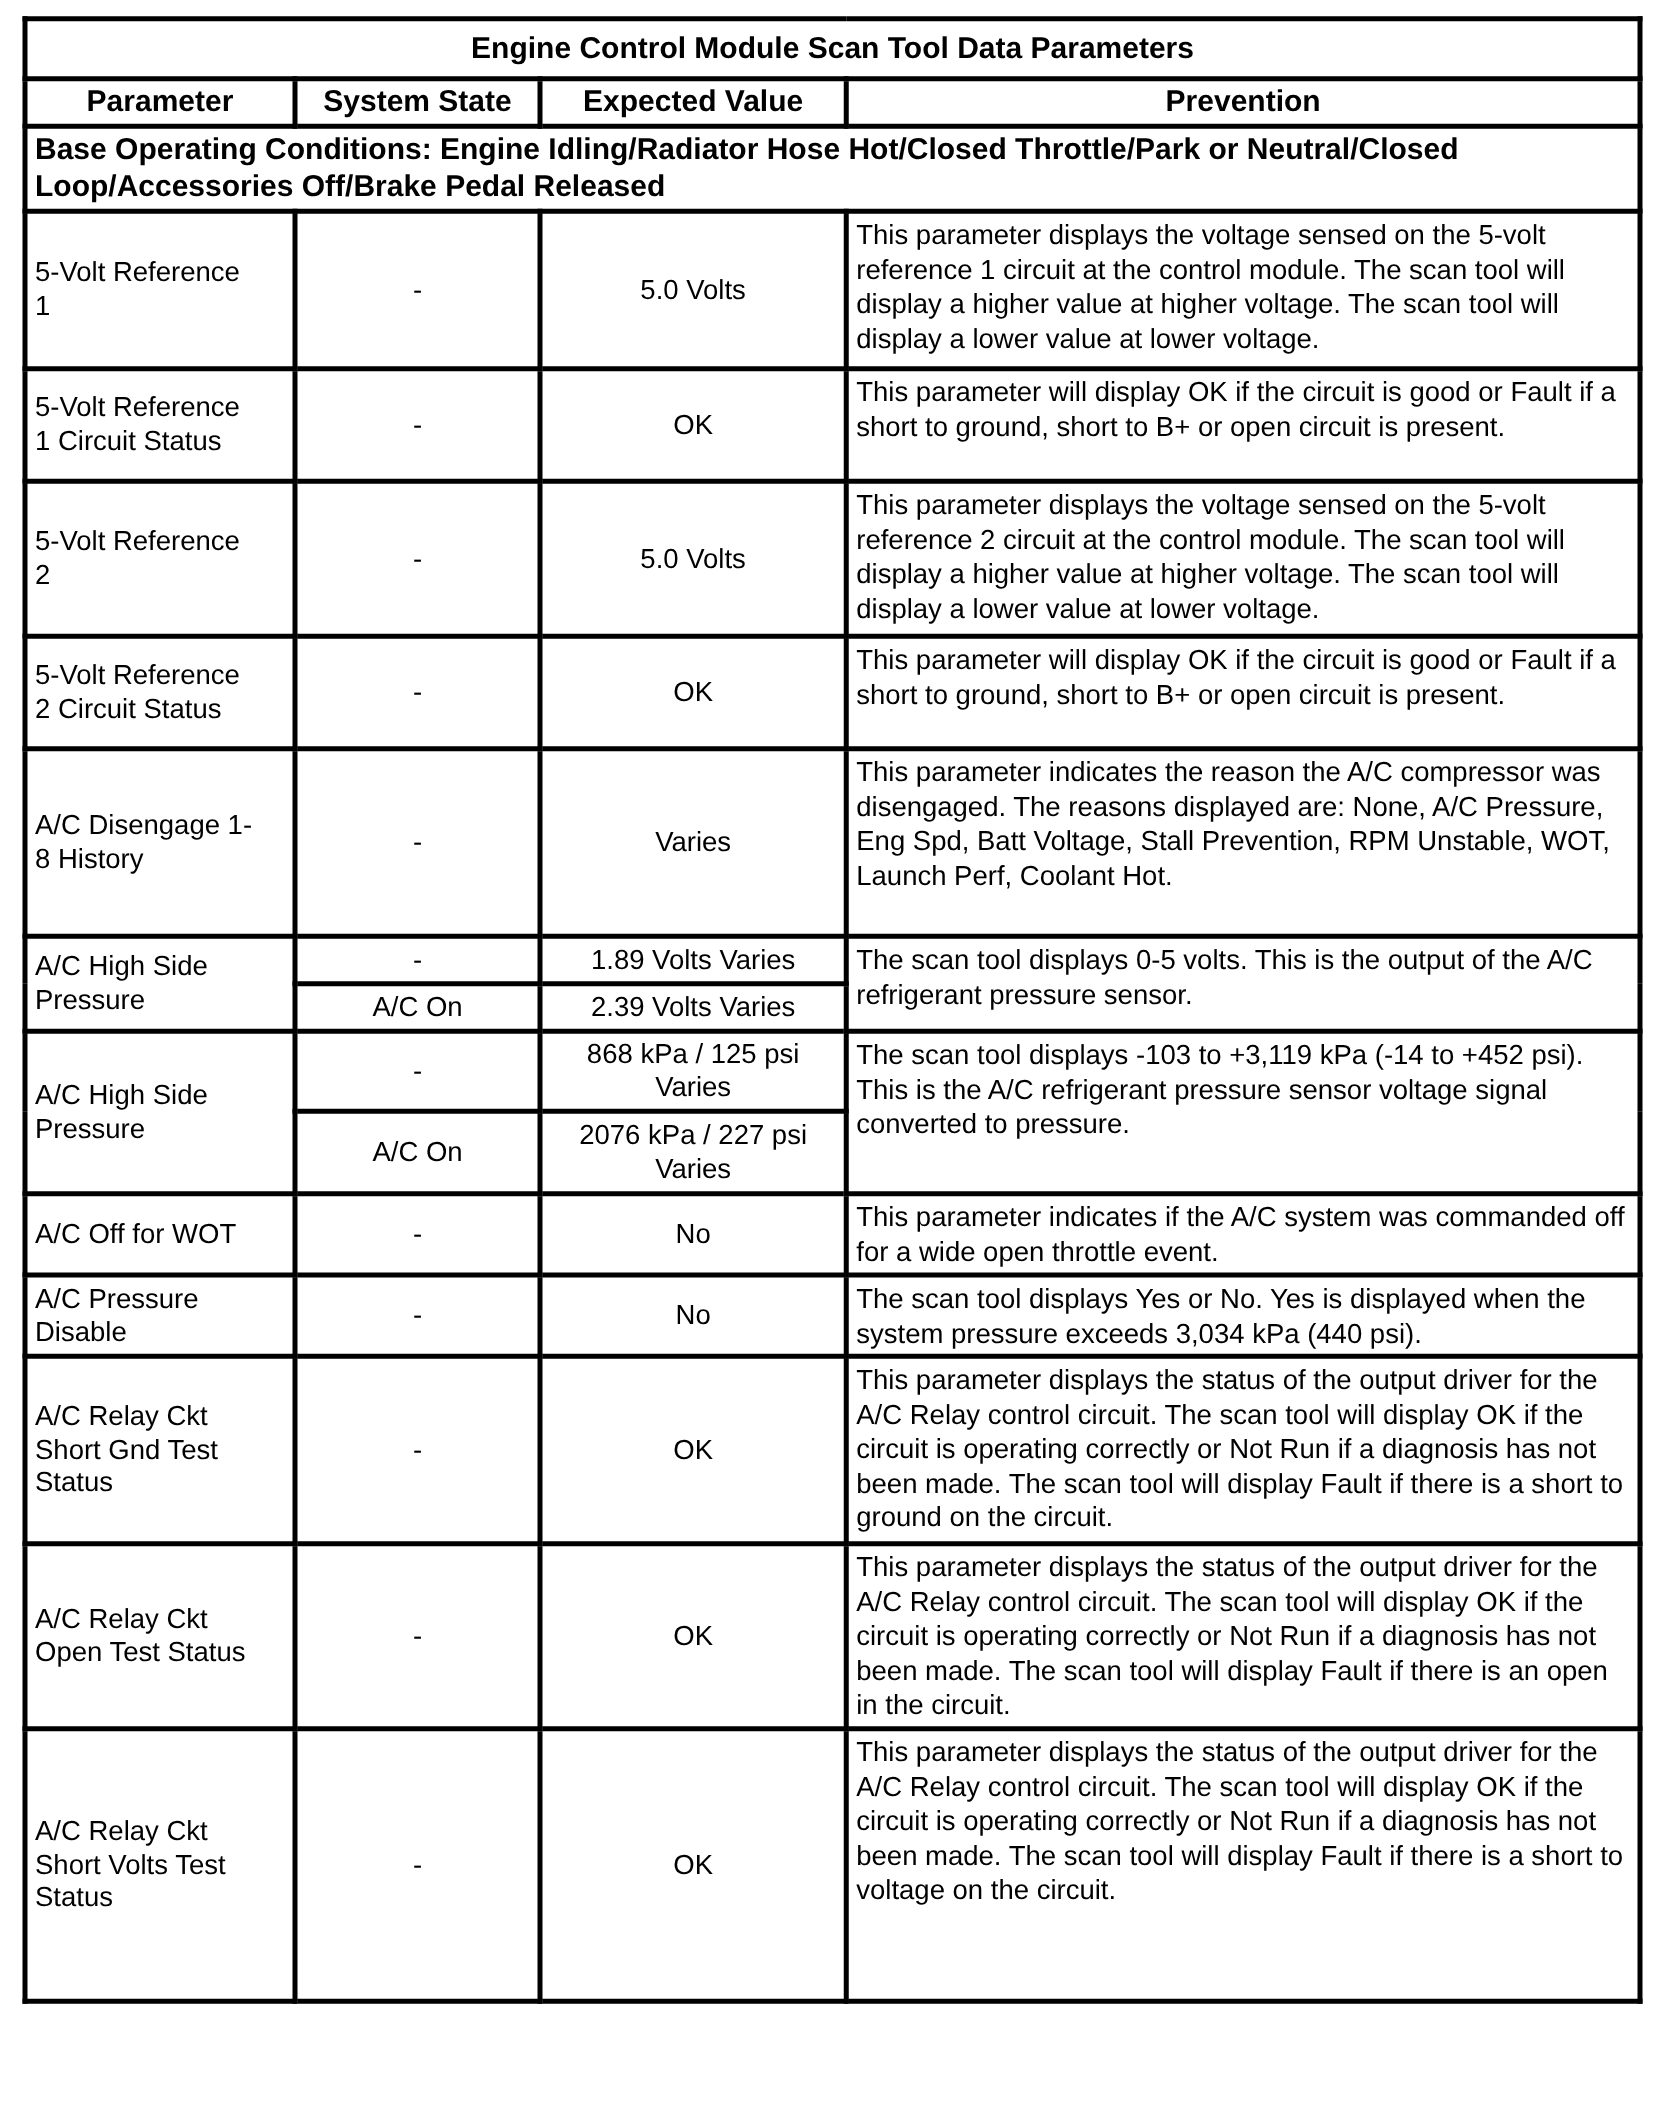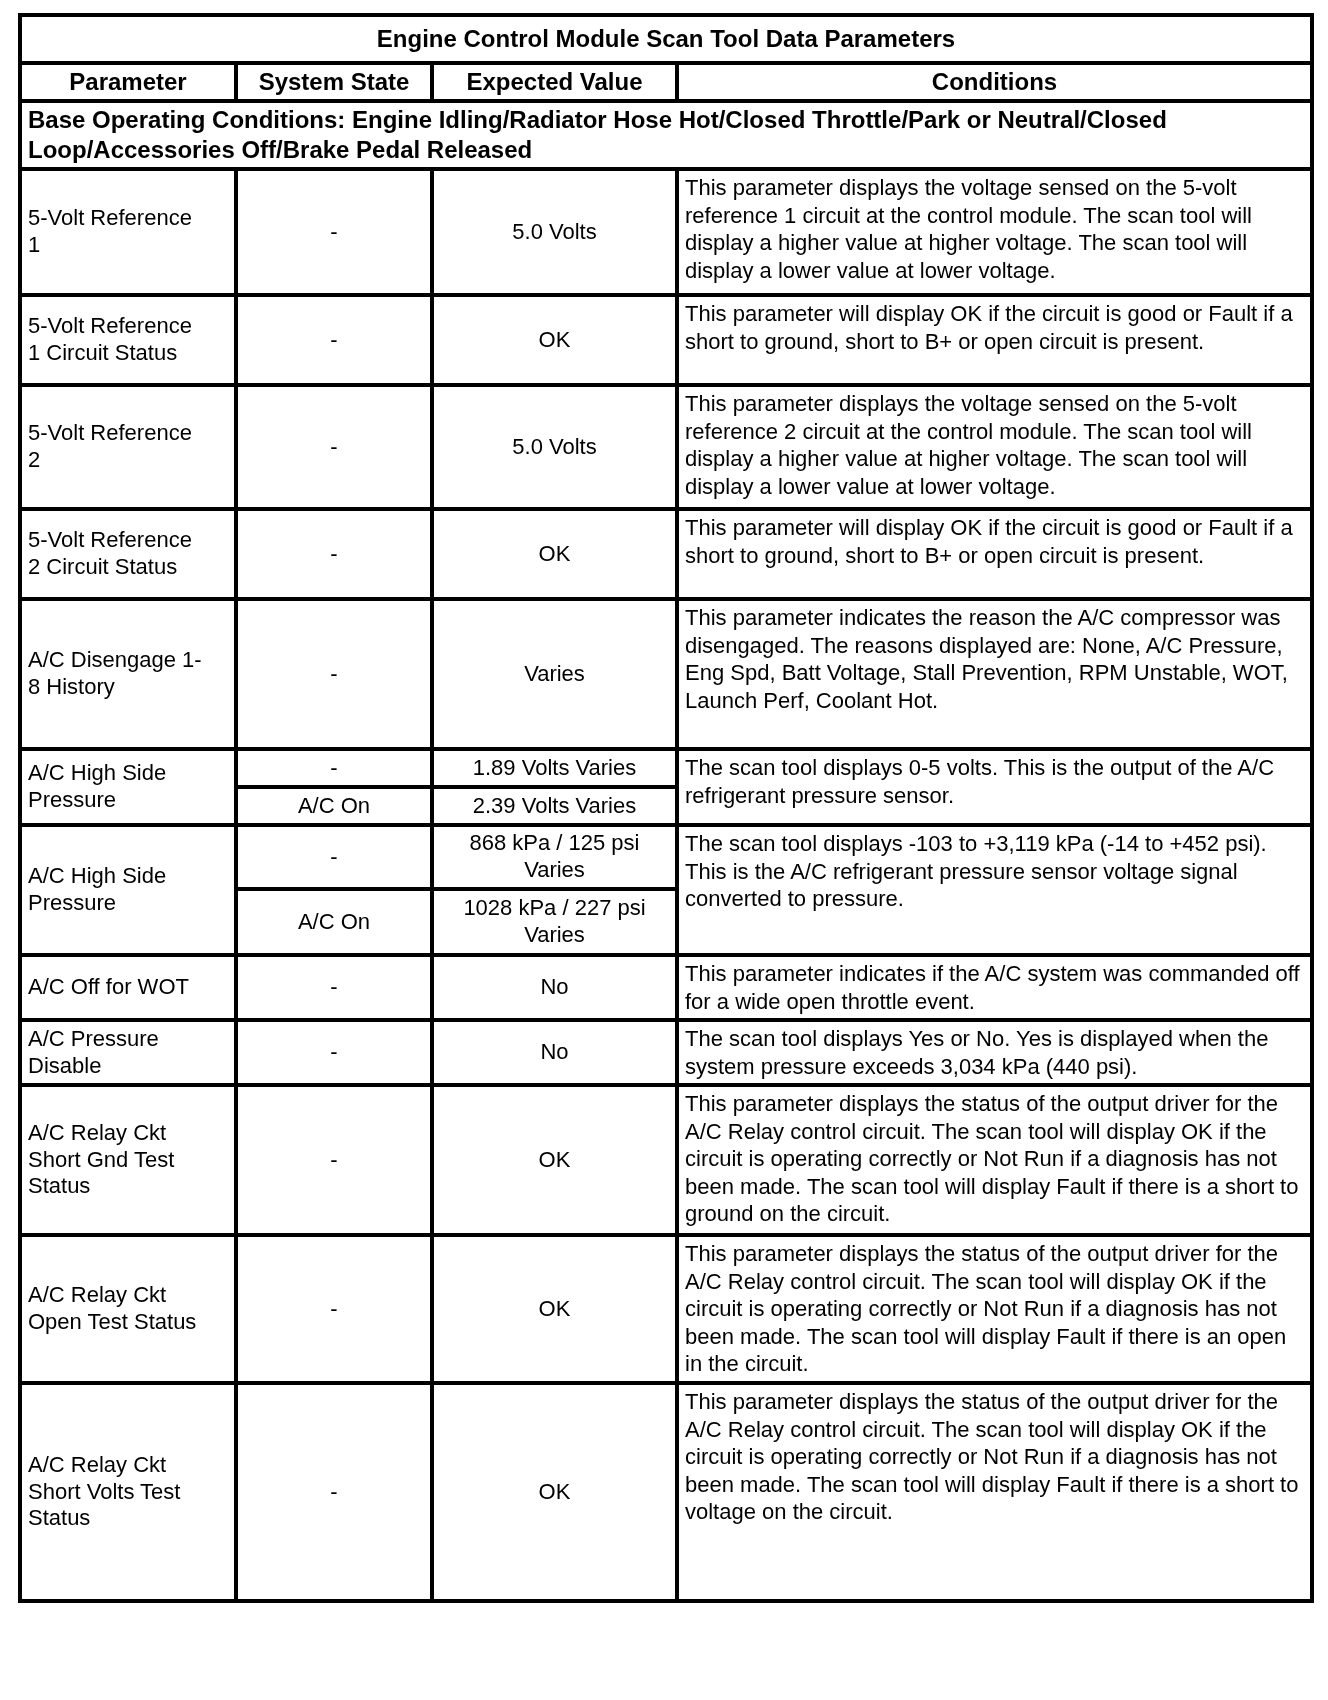--- a/index.html
+++ b/index.html
@@ -91,21 +91,21 @@
       <col class="c-desc">
     </colgroup>
     <thead>
       <tr>
         <th class="title-cell" colspan="4">Engine Control Module Scan Tool Data Parameters</th>
       </tr>
       <tr>
         <th class="col-head">Parameter</th>
         <th class="col-head">System State</th>
         <th class="col-head">Expected Value</th>
-        <th class="col-head">Conditions</th>
+        <th class="col-head">Prevention</th>
       </tr>
       <tr>
         <th class="conditions-cell" colspan="4">Base Operating Conditions: Engine Idling/Radiator Hose Hot/Closed Throttle/Park or Neutral/Closed Loop/Accessories Off/Brake Pedal Released</th>
       </tr>
     </thead>
     <tbody>
         <tr style="height: 126px;">
           <td class="param-cell" rowspan="1">5-Volt Reference 1</td>
           <td class="state-cell">-</td>
           <td class="value-cell">5.0 Volts</td>
@@ -146,21 +146,21 @@
           <td class="value-cell">2.39 Volts Varies</td>
         </tr>
         <tr style="height: 64px;">
           <td class="param-cell" rowspan="2">A/C High Side Pressure</td>
           <td class="state-cell">-</td>
           <td class="value-cell">868 kPa / 125 psi Varies</td>
           <td class="desc-cell" rowspan="2">The scan tool displays -103 to +3,119 kPa (-14 to +452 psi). This is the A/C refrigerant pressure sensor voltage signal converted to pressure.</td>
         </tr>
         <tr style="height: 66px;">
           <td class="state-cell">A/C On</td>
-          <td class="value-cell">1028 kPa / 227 psi Varies</td>
+          <td class="value-cell">2076 kPa / 227 psi Varies</td>
         </tr>
         <tr style="height: 62px;">
           <td class="param-cell" rowspan="1">A/C Off for WOT</td>
           <td class="state-cell">-</td>
           <td class="value-cell">No</td>
           <td class="desc-cell" rowspan="1">This parameter indicates if the A/C system was commanded off for a wide open throttle event.</td>
         </tr>
         <tr style="height: 60px;">
           <td class="param-cell" rowspan="1">A/C Pressure Disable</td>
           <td class="state-cell">-</td>

